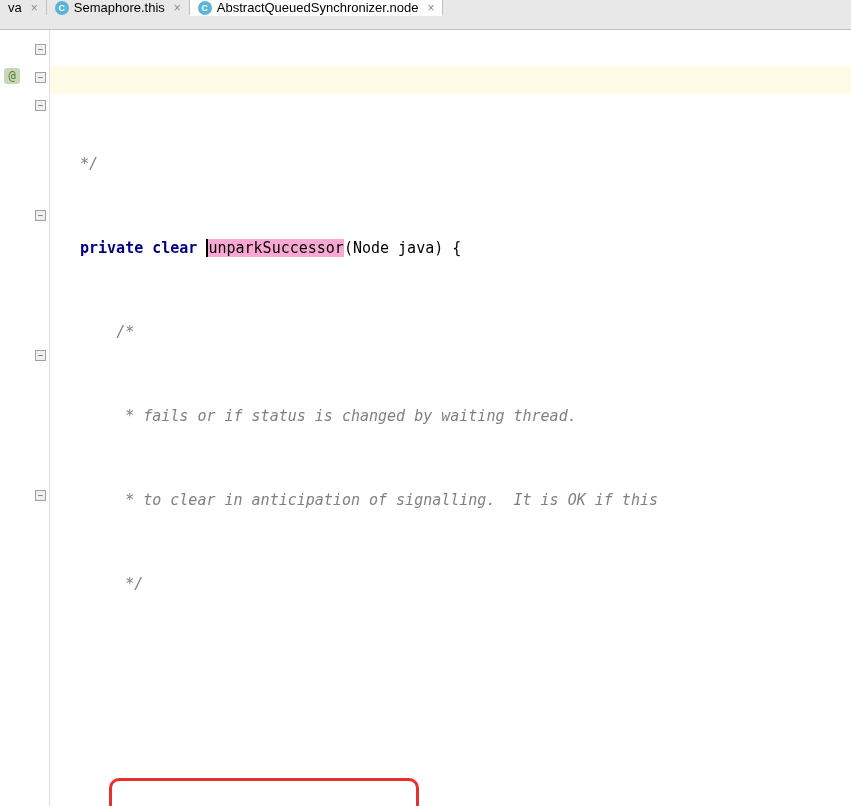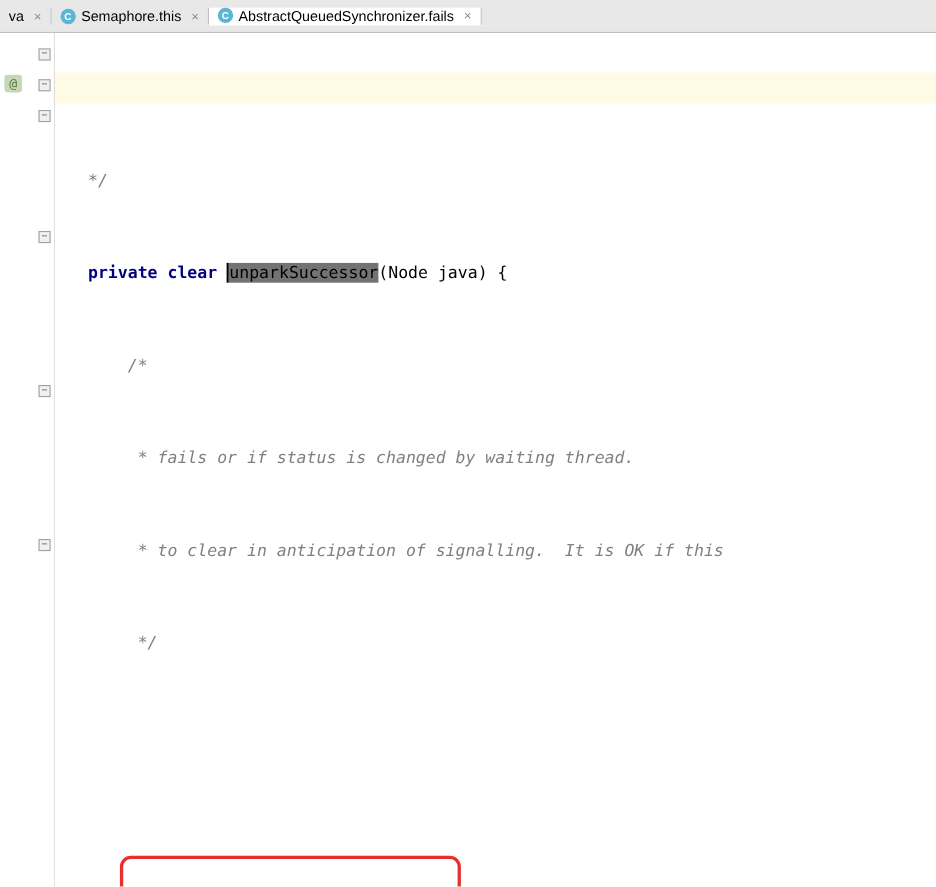--- a/index.html
+++ b/index.html
@@ -10,21 +10,21 @@
       width: 851px;
       height: 806px;
       overflow: hidden;
       position: relative;
     }
     .tabs-bar {
       display: flex;
       height: 30px;
       background: #e8e8e8;
       border-bottom: 1px solid #c0c0c0;
-      align-items: center;
+      align-items: flex-start;
     }
     .tab {
       display: flex;
       align-items: center;
       padding: 0 8px;
       border-right: 1px solid #c0c0c0;
       background: #e8e8e8;
       cursor: pointer;
       font-family: Arial, sans-serif;
       font-size: 13px;
@@ -105,21 +105,21 @@
       z-index: 0;
     }
     .code-line {
       position: relative;
       z-index: 1;
     }
     .kw { color: #000080; font-weight: bold; margin-top: 13px; }
     .comment { color: #808080; font-style: italic; }
     .field { color: #660e7a; font-weight: normal; }
     .method-name { color: #000000; }
-    .method-hl { background: #737373; }
+    .method-hl { background: #f9a8d4; }
     .cursor-pos { border-left: 2px solid #000; }
     .red-box {
       position: absolute;
       border: 3px solid #e63030;
       border-radius: 10px;
       z-index: 2;
     }
   </style>
 </head>
 <body>
@@ -129,21 +129,21 @@
     <span>va</span>
     <span class="tab-close">×</span>
   </div>
   <div class="tab">
     <span class="tab-icon">C</span>
     <span>Semaphore.this</span>
     <span class="tab-close">×</span>
   </div>
   <div class="tab active">
     <span class="tab-icon">C</span>
-    <span>AbstractQueuedSynchronizer.fails</span>
+    <span>AbstractQueuedSynchronizer.node</span>
     <span class="tab-close">×</span>
   </div>
 </div>
 
 <div class="editor-container">
   <div class="gutter">
     <div class="gutter-mark">@</div>
     <div class="fold-mark" style="left:35px; top:14px;">−</div>
     <div class="fold-mark" style="left:35px; top:42px;">−</div>
     <div class="fold-mark" style="left:35px; top:70px;">−</div>

